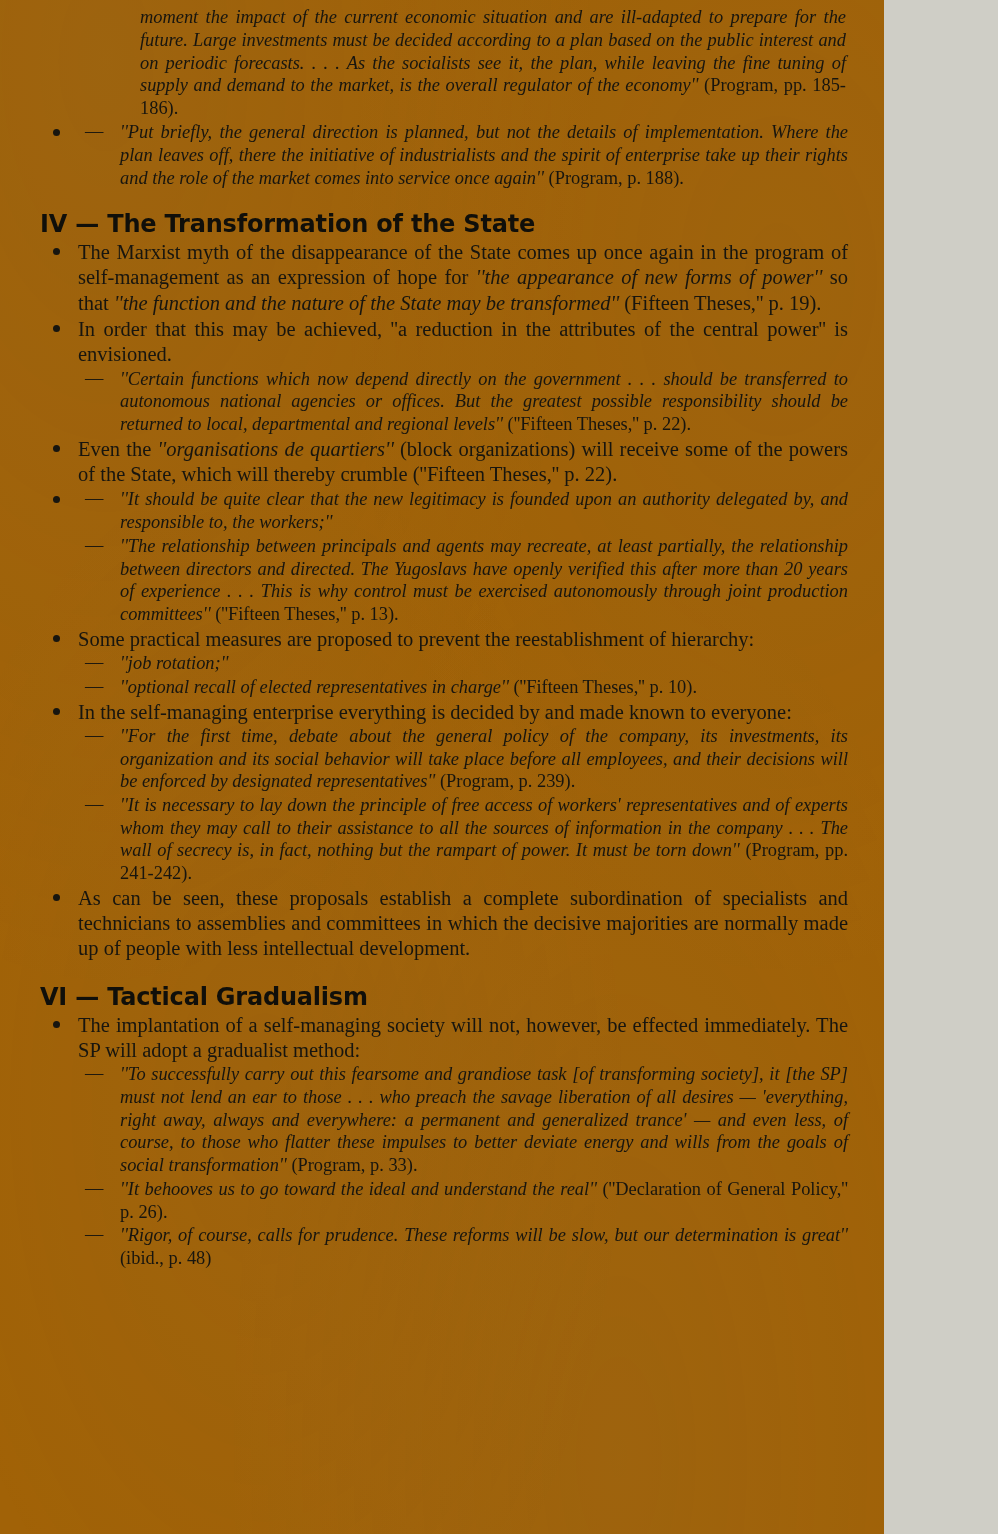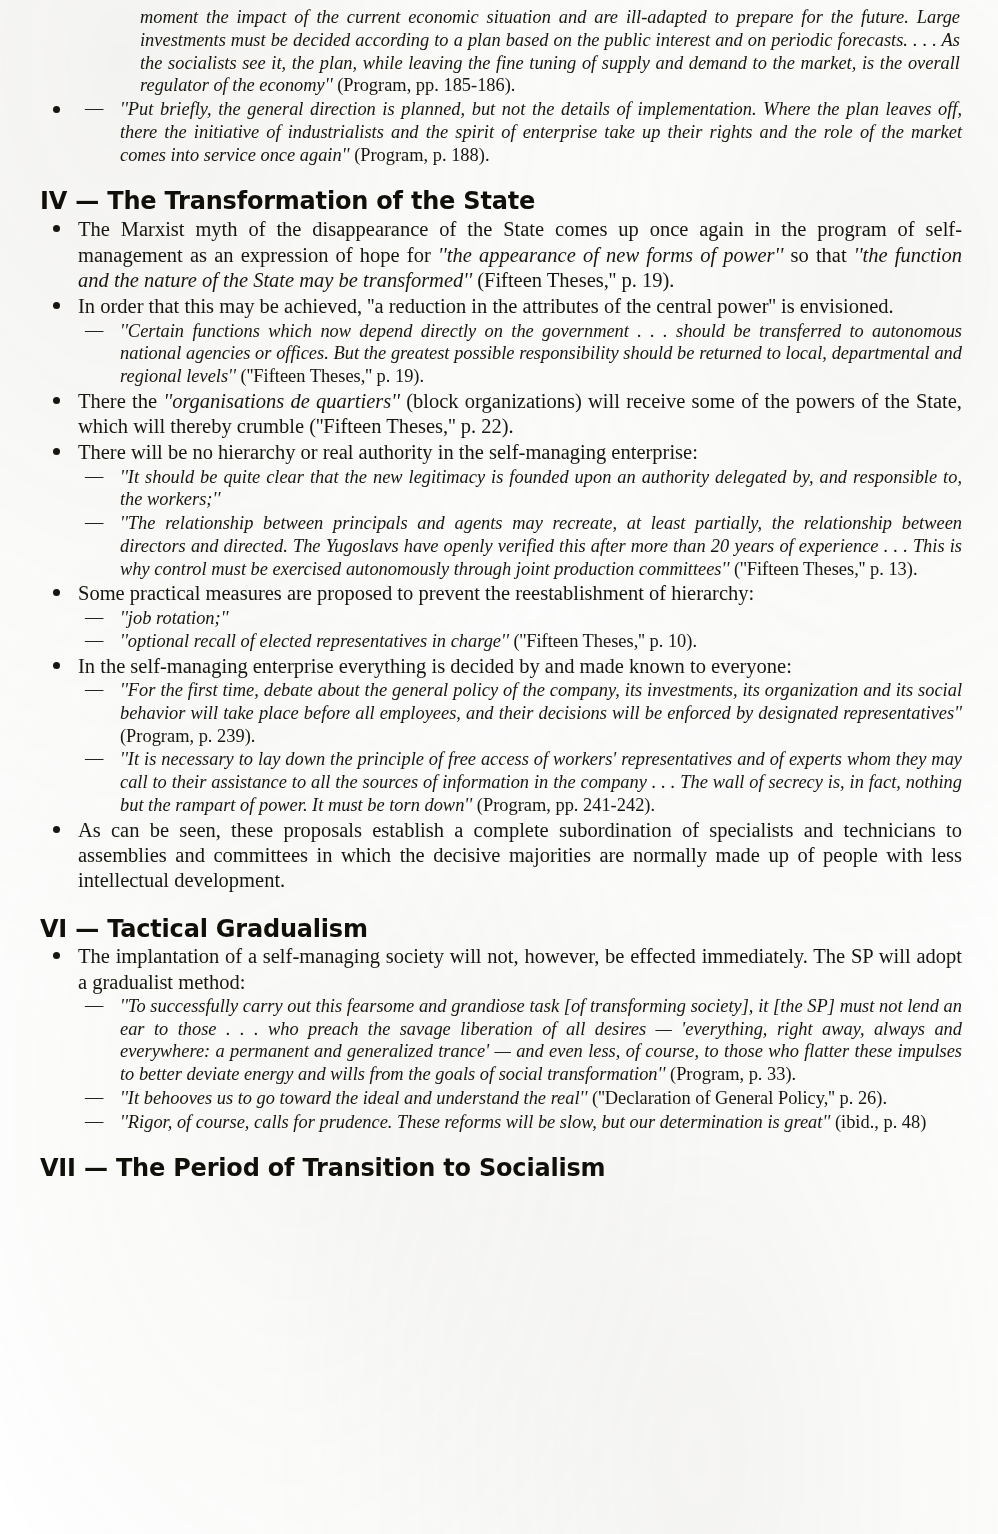--- a/index.html
+++ b/index.html
@@ -2,23 +2,23 @@
 <html><head>
 <meta charset="utf-8">
 <style>
   html, body {
     margin: 0;
     padding: 0;
     background: #cfcec6;
   }
   .page {
     position: relative;
-    width: 998px;
+    width: 884px;
     height: 1534px;
-    background: #ffffff;
+    background: #a16207;
     overflow: hidden;
     font-family: "Liberation Serif", serif;
     color: #17150f;
   }
   
   .page::before {
     content: "";
     position: absolute;
     inset: 0;
     pointer-events: none;
@@ -139,34 +139,33 @@
         <span class="dot"></span>
         <span class="up">The Marxist myth of the disappearance of the State comes up once again in the program of self-management as an expression of hope for </span><span class="it">''the appearance of new forms of power''</span><span class="up"> so that </span><span class="it">''the function and the nature of the State may be transformed''</span><span class="up"> (Fifteen Theses,'' p. 19).</span>
       </li>
       <li>
         <span class="dot"></span>
         <span class="up">In order that this may be achieved, ''a reduction in the attributes of the central power'' is envisioned.</span>
         <ul class="l2">
           <li>
             <span class="dash">—</span>
             <span>''Certain functions which now depend directly on the government . . . should be transferred to autonomous national agencies or offices. But the greatest possible responsibility should be returned to local, departmental and regional levels''</span>
-            <span class="up">(''Fifteen Theses,'' p. 19).</span>
-          </li>
-        </ul>
-      </li>
-      <li>
-        <span class="dot"></span>
-        <span class="up">There the </span><span class="it">''organisations de quartiers''</span><span class="up"> (block organizations) will receive some of the powers of the State, which will thereby crumble (''Fifteen Theses,'' p. 22).</span>
-      </li>
-    </ul>
-
-    <ul class="l1">
-      <li>
-        <span class="dot"></span>
-        <span class="up">There will be no hierarchy or real authority in the self-managing enterprise:</span>
+            <span class="up">(''Fifteen Theses,'' p. 22).</span>
+          </li>
+        </ul>
+      </li>
+      <li>
+        <span class="dot"></span>
+        <span class="up">Even the </span><span class="it">''organisations de quartiers''</span><span class="up"> (block organizations) will receive some of the powers of the State, which will thereby crumble (''Fifteen Theses,'' p. 22).</span>
+      </li>
+    </ul>
+
+    <ul class="l1">
+      <li>
+        <span class="dot"></span>
         <ul class="l2">
           <li>
             <span class="dash">—</span>
             <span>''It should be quite clear that the new legitimacy is founded upon an authority delegated by, and responsible to, the workers;''</span>
           </li>
           <li>
             <span class="dash">—</span>
             <span>''The relationship between principals and agents may recreate, at least partially, the relationship between directors and directed. The Yugoslavs have openly verified this after more than 20 years of experience . . . This is why control must be exercised autonomously through joint production committees''</span>
             <span class="up">(''Fifteen Theses,'' p. 13).</span>
           </li>
@@ -227,16 +226,15 @@
           </li>
           <li>
             <span class="dash">—</span>
             <span>''Rigor, of course, calls for prudence. These reforms will be slow, but our determination is great''</span>
             <span class="up">(ibid., p. 48)</span>
           </li>
         </ul>
       </li>
     </ul>
 
-    <h2 class="section-head extra-top">VII — The Period of Transition to Socialism</h2>
 
   </div>
 </div>
 
 </body></html>

